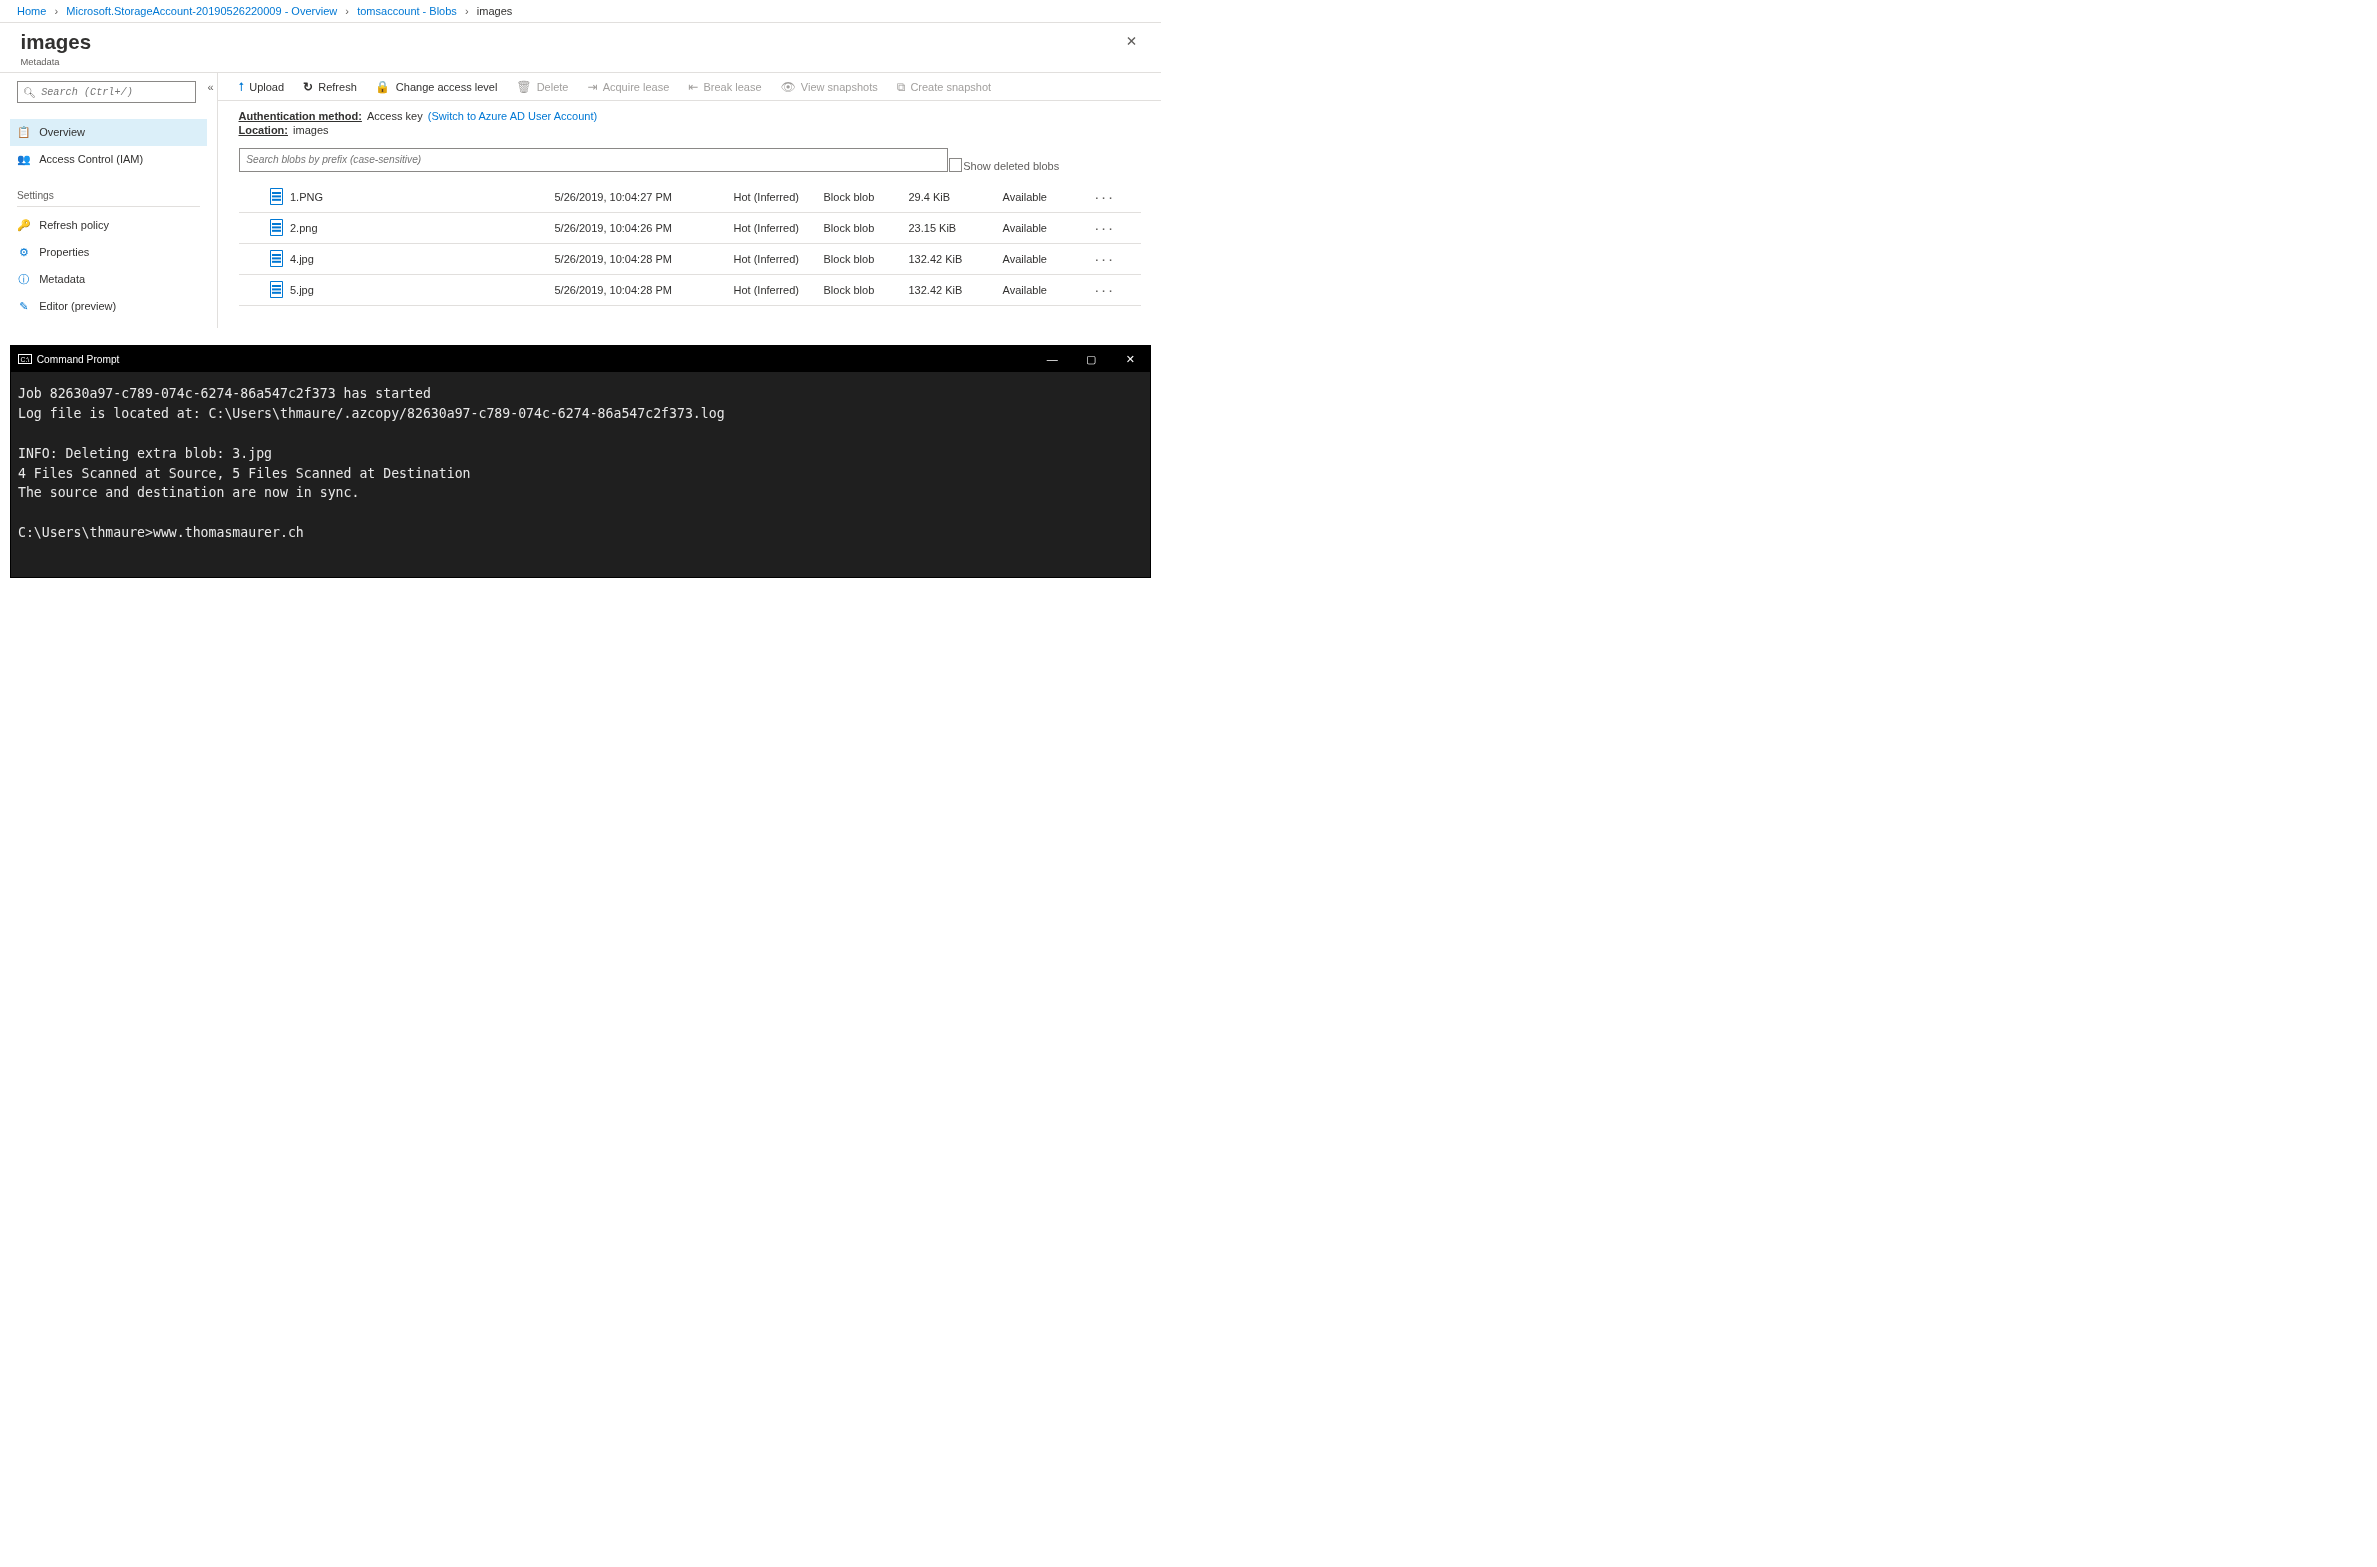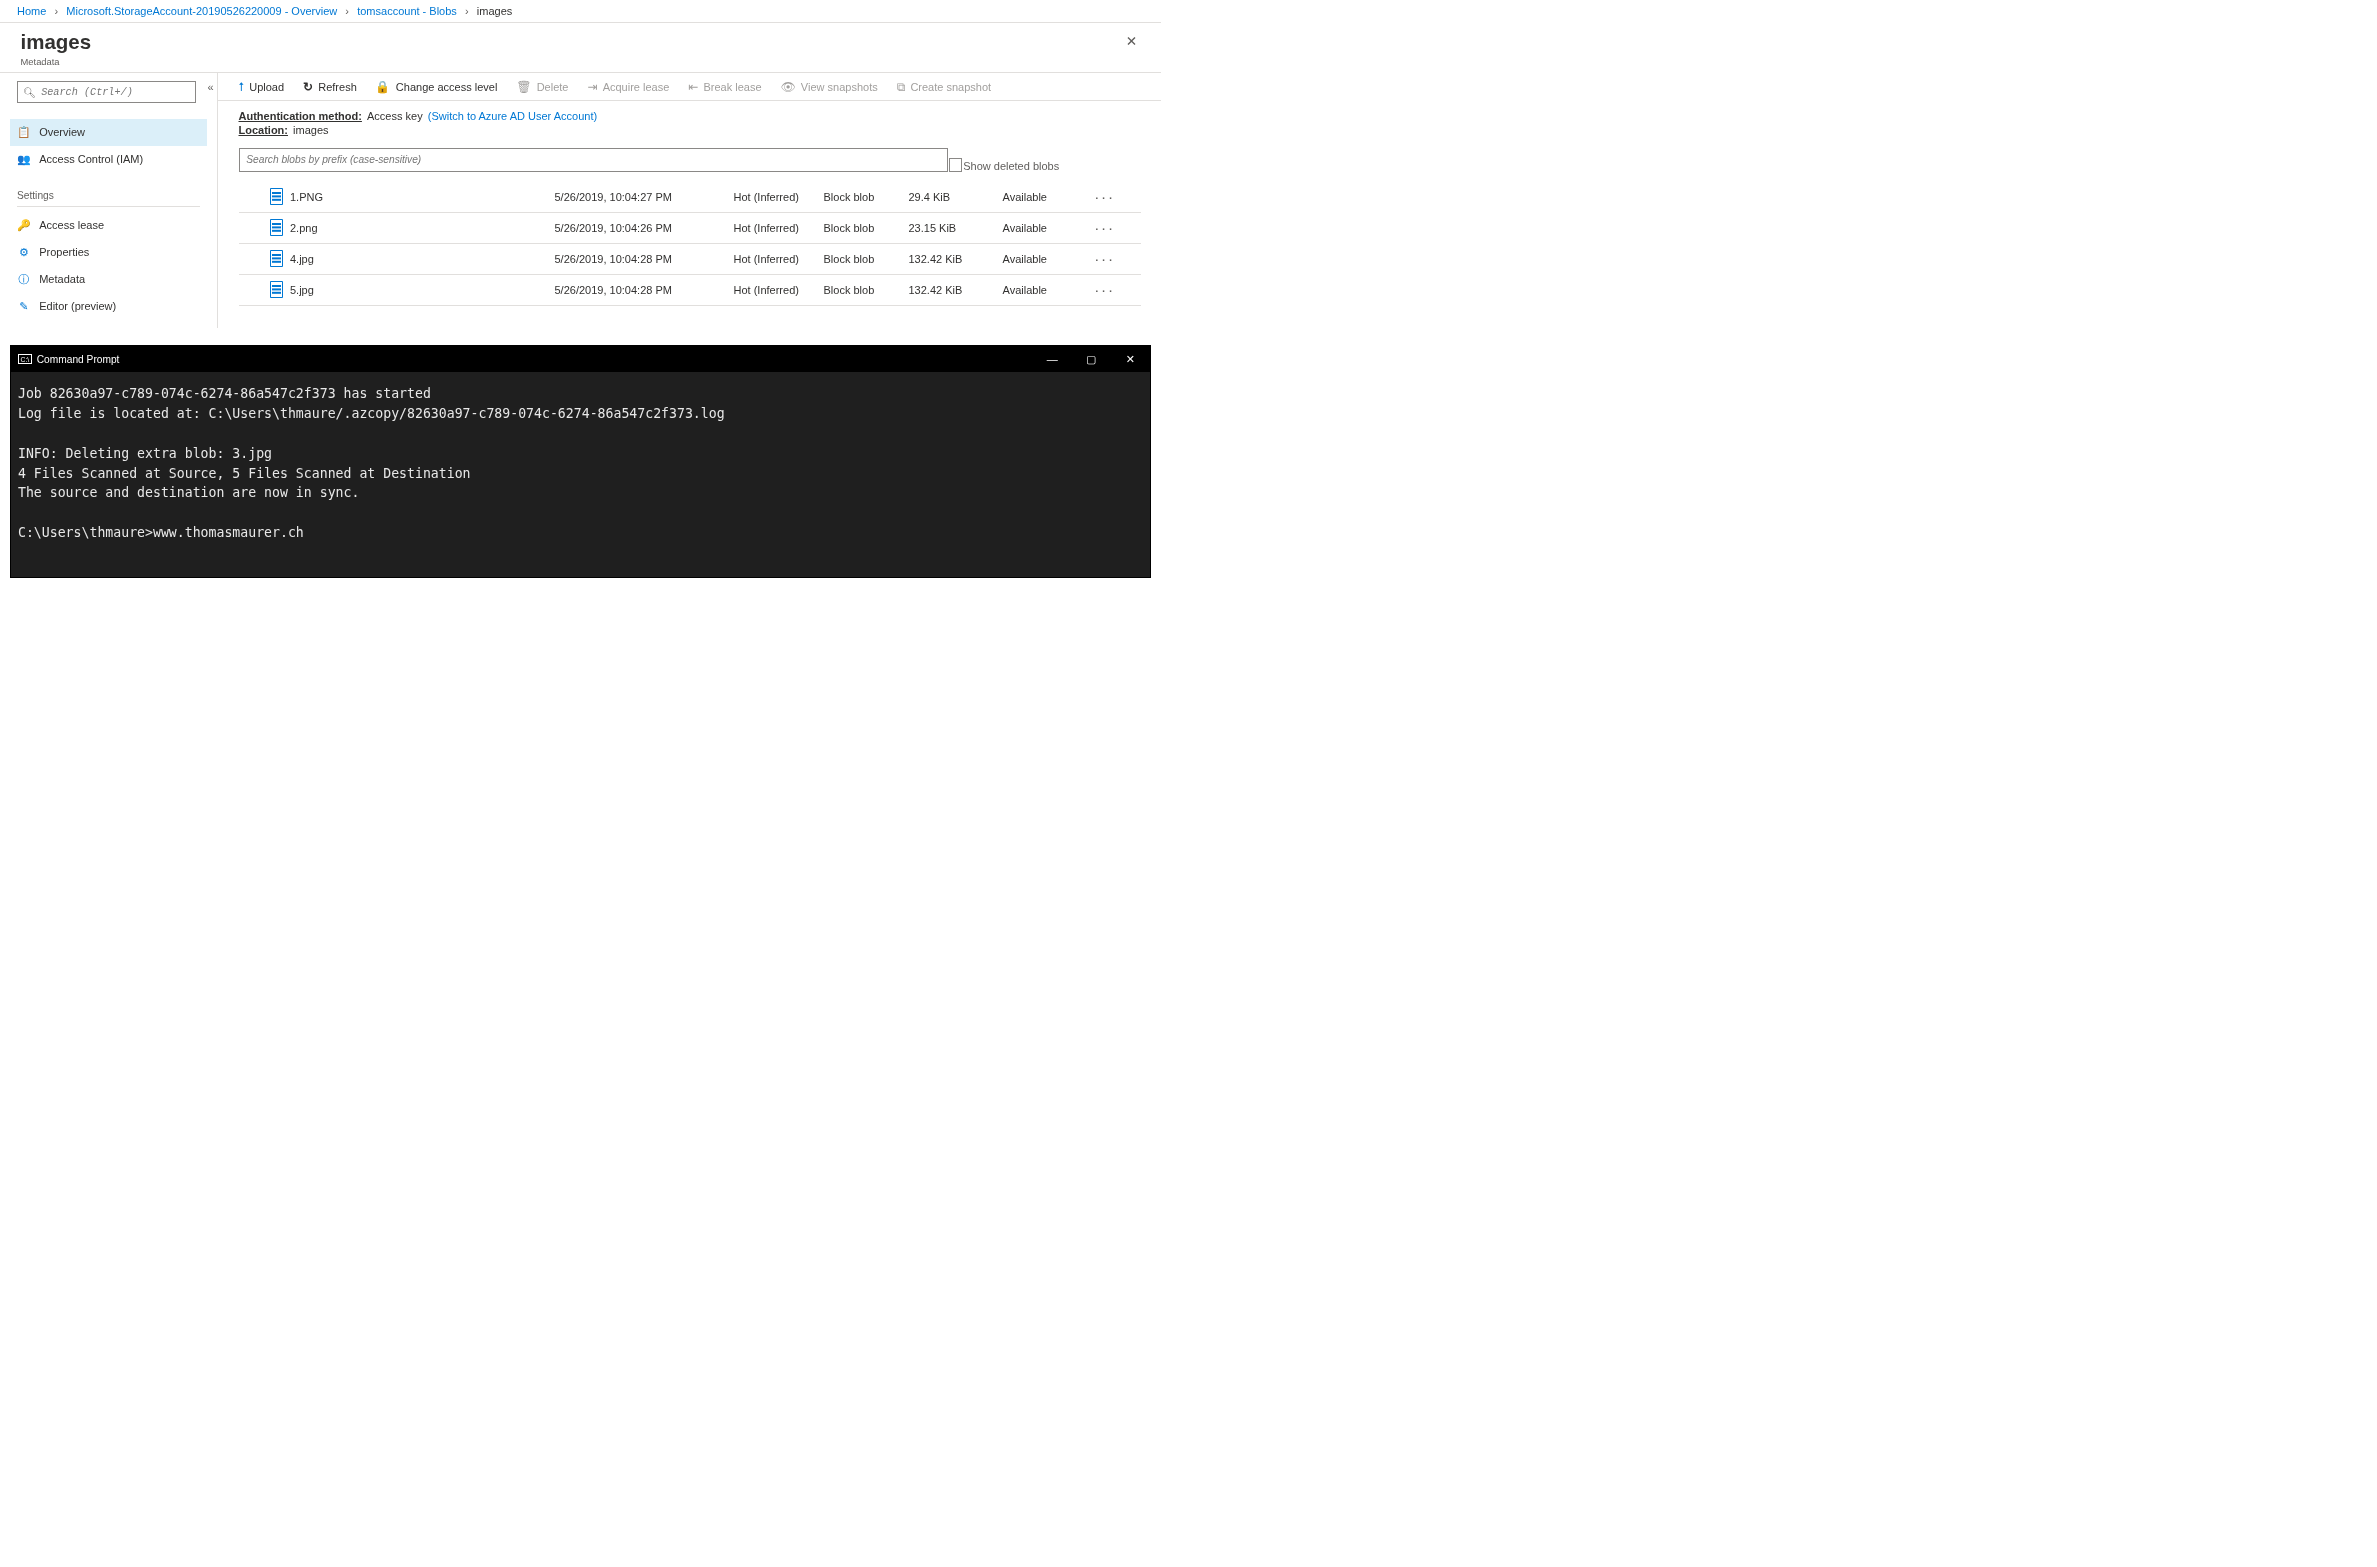--- a/index.html
+++ b/index.html
@@ -104,21 +104,21 @@
       <span class="icon-sq">📋</span>
       <span>Overview</span>
     </div>
     <div class="nav-item">
       <span class="icon-sq" style="color:#0078d4;">👥</span>
       <span>Access Control (IAM)</span>
     </div>
     <div class="nav-section-label">Settings</div>
     <div class="nav-item">
       <span class="icon-sq" style="color:#f2c811;">🔑</span>
-      <span>Access lease</span>
+      <span>Refresh policy</span>
     </div>
     <div class="nav-item">
       <span class="icon-sq" style="color:#0078d4;">⚙</span>
       <span>Properties</span>
     </div>
     <div class="nav-item">
       <span class="icon-sq" style="color:#0078d4;">ⓘ</span>
       <span>Metadata</span>
     </div>
     <div class="nav-item">

